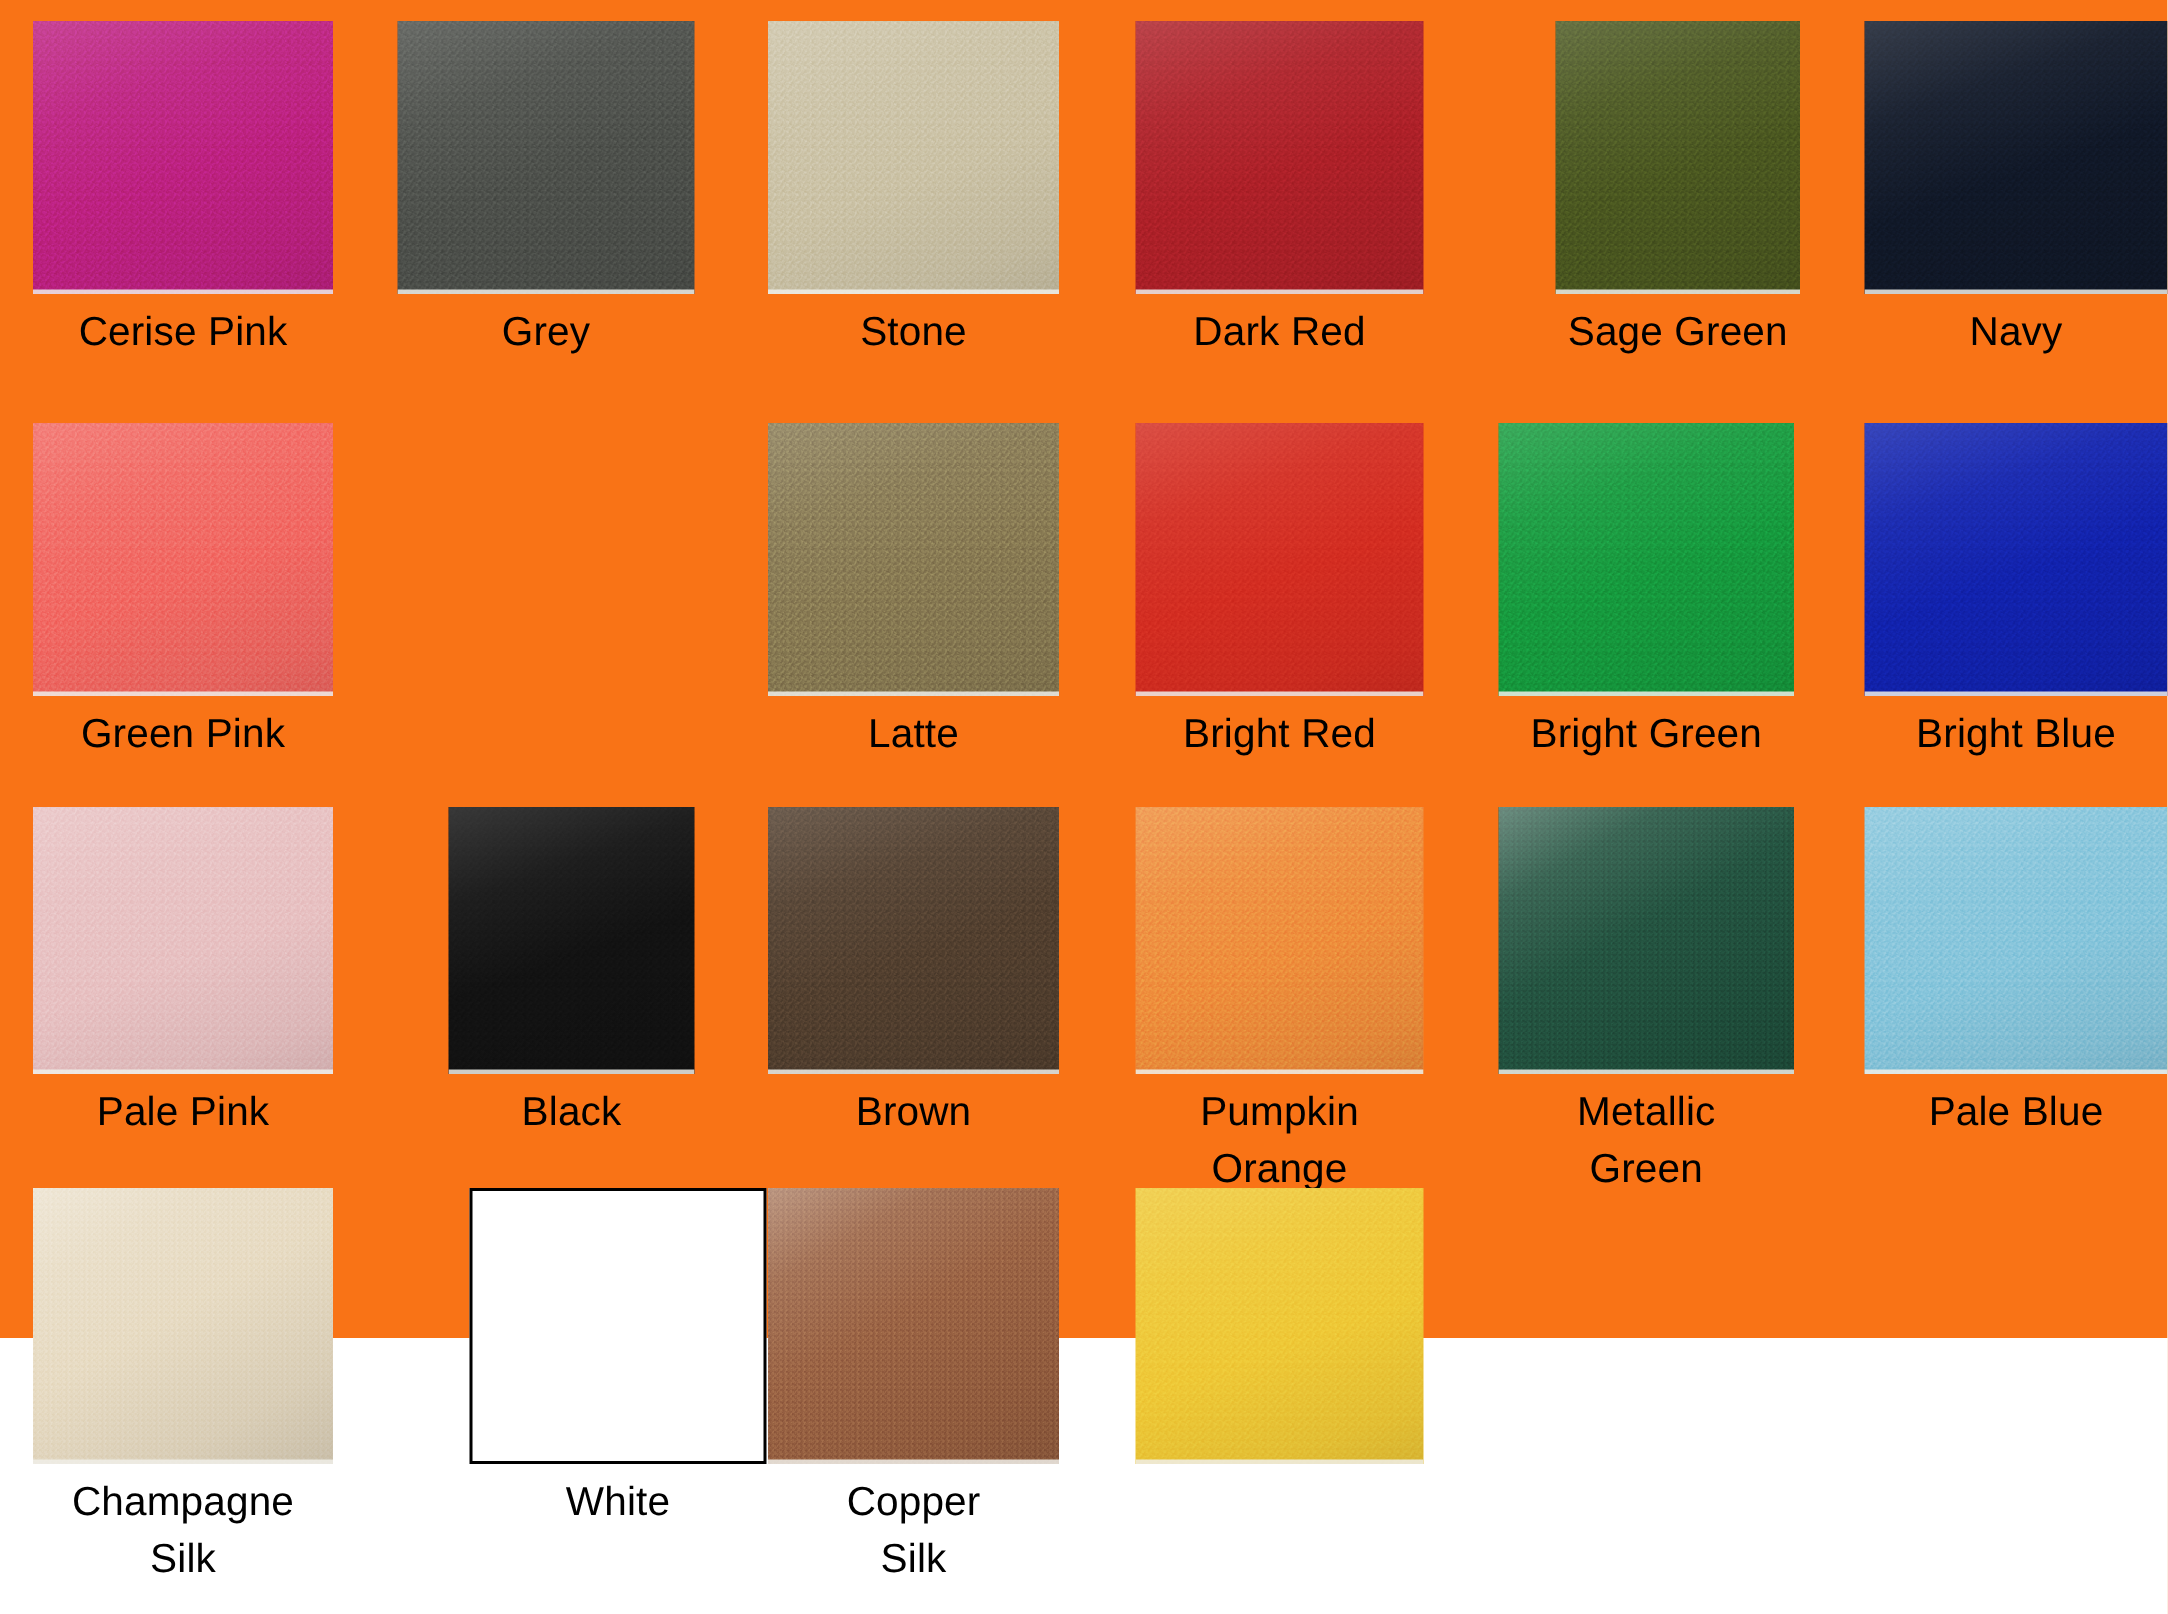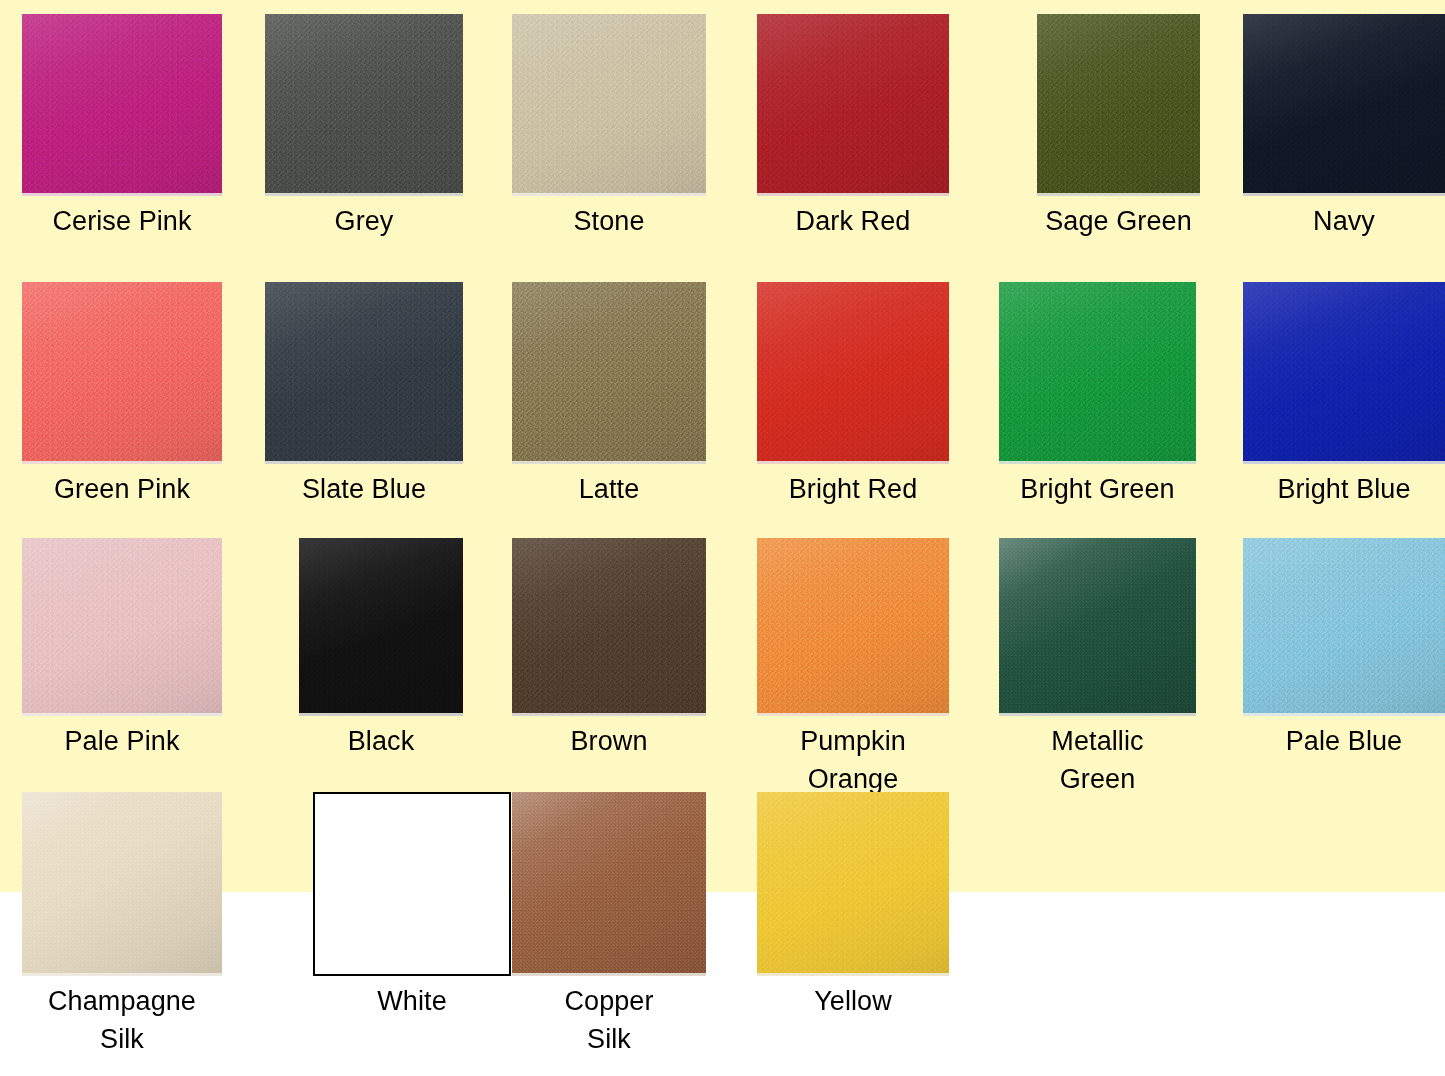--- a/index.html
+++ b/index.html
@@ -13,21 +13,21 @@
     height: 1076px;
     font-family: "Liberation Sans", "DejaVu Sans", sans-serif;
     -webkit-font-smoothing: antialiased;
     overflow: hidden;
   }
 
   #swatch-board {
     position: relative;
     width: 1445px;
     height: 892px;
-    background: #fef9c3;
+    background: #f97316;
   }
 
   .swatch-cell {
     position: absolute;
     box-sizing: border-box;
   }
 
   
   .swatch-chip {
     position: relative;
@@ -172,27 +172,20 @@
       </div>
       <div class="swatch-label">Navy</div>
     </div>
     <div class="swatch-cell" style="left: 22px; top: 282px; width: 200px;">
       <div class="swatch-chip has-edge" title="Bright Pink" style="height: 182px; background-color: rgb(242, 106, 100);">
         <div class="grain"></div>
         <div class="sheen"></div>
       </div>
       <div class="swatch-label">Green Pink</div>
     </div>
-    <div class="swatch-cell" style="left: 265px; top: 282px; width: 198px;">
-      <div class="swatch-chip has-edge" title="Slate Blue" style="height: 182px; background-color: rgb(52, 61, 70);">
-        <div class="grain"></div>
-        <div class="sheen"></div>
-      </div>
-      <div class="swatch-label">Slate Blue</div>
-    </div>
     <div class="swatch-cell" style="left: 512px; top: 282px; width: 194px;">
       <div class="swatch-chip has-edge" title="Latte" style="height: 182px; background-color: rgb(138, 124, 84);">
         <div class="grain"></div>
         <div class="sheen"></div>
       </div>
       <div class="swatch-label">Latte</div>
     </div>
     <div class="swatch-cell" style="left: 757px; top: 282px; width: 192px;">
       <div class="swatch-chip has-edge" title="Bright Red" style="height: 182px; background-color: rgb(212, 45, 33);">
         <div class="grain"></div>
@@ -280,15 +273,14 @@
         <div class="sheen"></div>
       </div>
       <div class="swatch-label">Copper
 Silk</div>
     </div>
     <div class="swatch-cell" style="left: 757px; top: 792px; width: 192px;">
       <div class="swatch-chip has-edge" title="Yellow" style="height: 184px; background-color: rgb(239, 201, 55);">
         <div class="grain"></div>
         <div class="sheen"></div>
       </div>
-      <div class="swatch-label">Yellow</div>
     </div>
   </div>
 
 </body></html>

